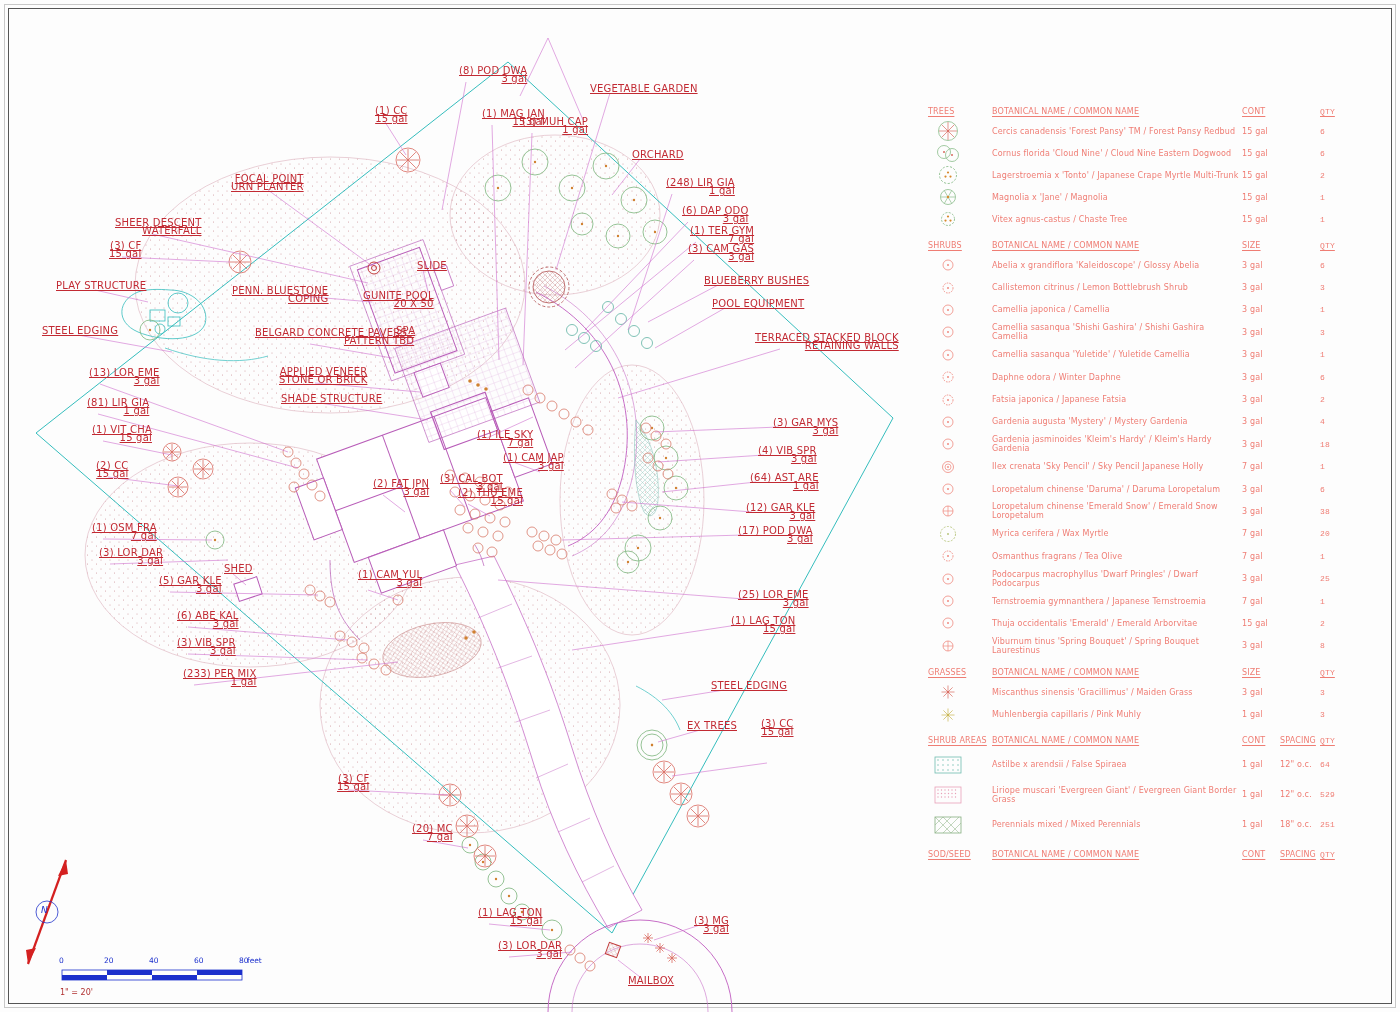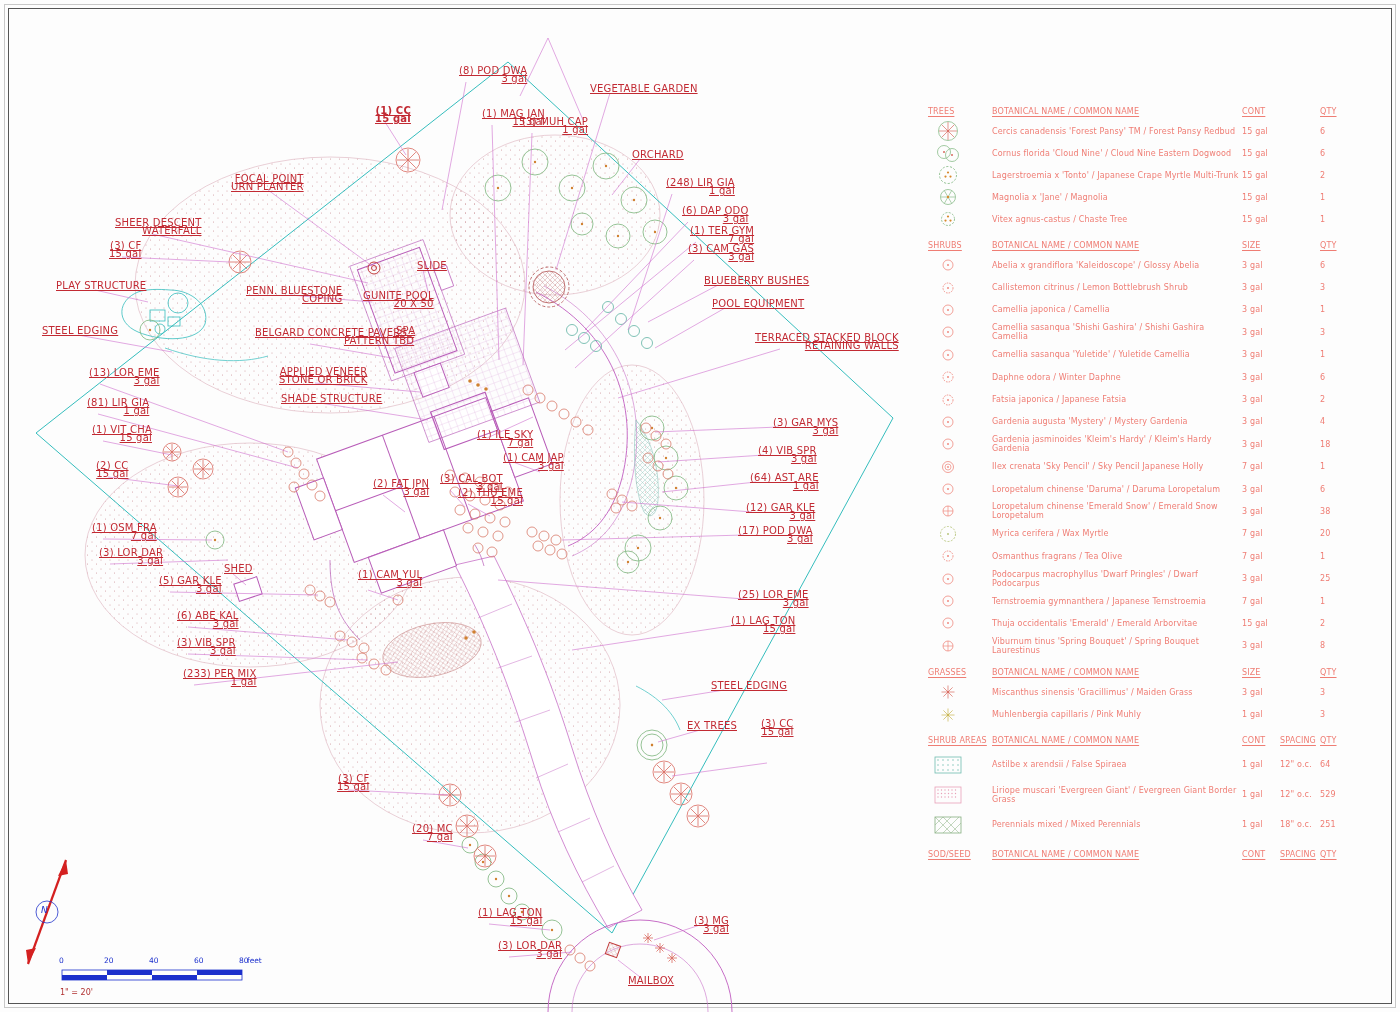--- a/index.html
+++ b/index.html
@@ -21,21 +21,21 @@
   
   .plan-label{position:absolute;color:#c22a33;font-size:10px;line-height:8.2px;
        white-space:nowrap;letter-spacing:.2px;text-align:right;}
   .plan-label span{display:block;text-decoration:underline;text-underline-offset:1px;}
   
   #schedule{position:absolute;left:928px;top:96px;width:420px;color:#ef7d74;}
   .sched-title{color:#ee1111;font-weight:bold;font-size:13.5px;letter-spacing:.8px;
        text-decoration:underline;text-underline-offset:3px;margin-bottom:10px;}
   .srow{display:grid;grid-template-columns:64px 250px 38px 40px 28px;
        align-items:center;font-size:8px;letter-spacing:.15px;}
-  .srow .qty{text-align:left;}
+  .srow .qty{text-align:left;font-family:Liberation Mono, monospace;}
   .shead{height:18px;margin-top:6px;font-size:8px;}
   .shead span{text-decoration:underline;text-underline-offset:2px;}
   .rt{height:22px}.rs{height:22.4px}.ra{height:30px}.ro{height:26px}
   .symc{display:flex;align-items:center;}
   
   #scalebar-ticks span{position:absolute;top:956px;font-size:7.5px;color:#1b2fcc;}
   #sb-unit{position:absolute;left:247px;top:956px;font-size:7.5px;color:#1b2fcc;}
   #sb-note{position:absolute;left:60px;top:988px;font-size:8px;color:#b03030;}
   #compass-n{position:absolute;left:41px;top:905px;font-size:9px;color:#2233cc;font-style:italic;}
 </style>
@@ -490,21 +490,21 @@
 </svg>
 
 <div id="labels">
     <div class="plan-label" style="left: 459px; top: 67px;">
       <span>(8) POD DWA</span>
       <span>3 gal</span>
     </div>
     <div class="plan-label" style="left: 590px; top: 85px;">
       <span>VEGETABLE GARDEN</span>
     </div>
-    <div class="plan-label" style="left: 375px; top: 107px; font-weight: bold;">
+    <div class="plan-label" style="left: 375px; top: 107px;">
       <span>(1) CC</span>
       <span>15 gal</span>
     </div>
     <div class="plan-label" style="left: 482px; top: 110px;">
       <span>(1) MAG JAN</span>
       <span>15 gal</span>
     </div>
     <div class="plan-label" style="left: 522px; top: 118px;">
       <span>(3) MUH CAP</span>
       <span>1 gal</span>
@@ -542,21 +542,21 @@
     </div>
     <div class="plan-label" style="left: 56px; top: 282px;">
       <span>PLAY STRUCTURE</span>
     </div>
     <div class="plan-label" style="left: 704px; top: 277px;">
       <span>BLUEBERRY BUSHES</span>
     </div>
     <div class="plan-label" style="left: 417px; top: 262px;">
       <span>SLIDE</span>
     </div>
-    <div class="plan-label" style="left: 246px; top: 287px; text-decoration: underline;">
+    <div class="plan-label" style="left: 232px; top: 287px; text-decoration: underline;">
       <span>PENN. BLUESTONE</span>
       <span>COPING</span>
     </div>
     <div class="plan-label" style="left: 363px; top: 292px;">
       <span>GUNITE POOL</span>
       <span>20 X 50</span>
     </div>
     <div class="plan-label" style="left: 712px; top: 300px;">
       <span>POOL EQUIPMENT</span>
     </div>

